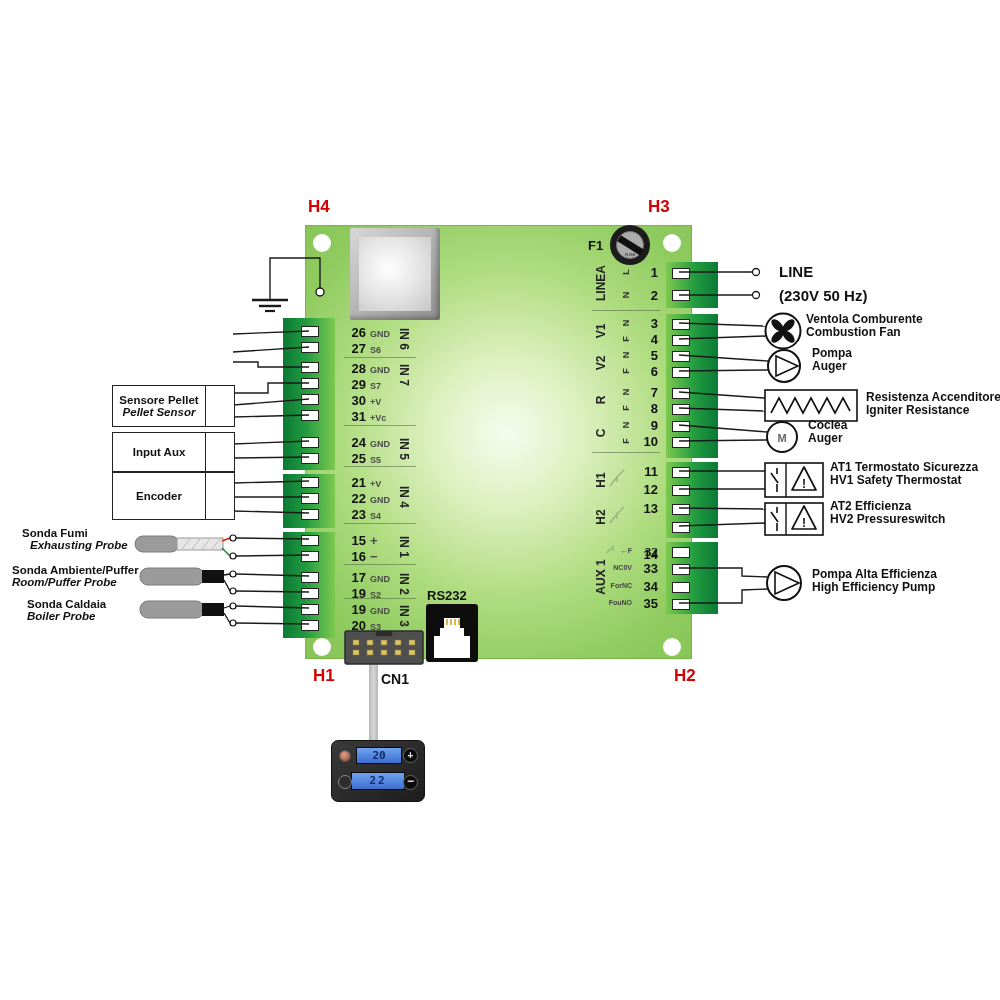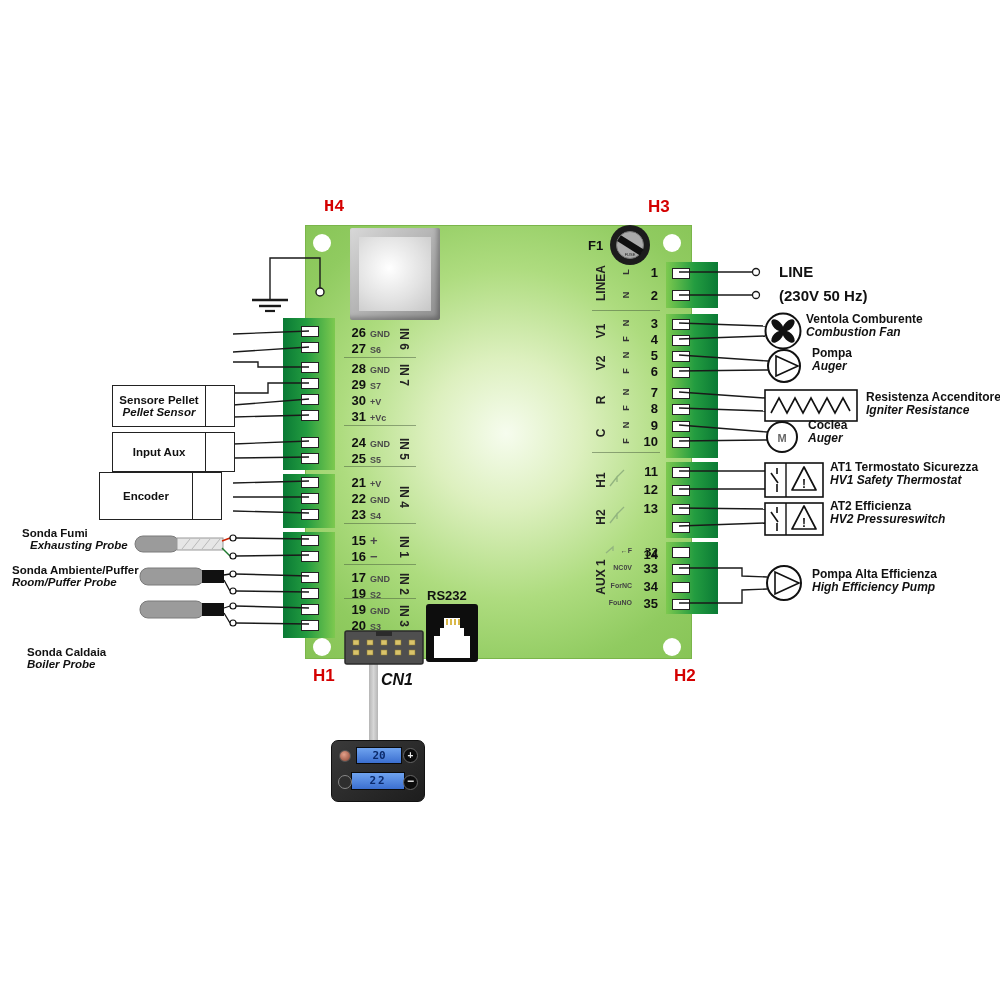--- a/index.html
+++ b/index.html
@@ -32,31 +32,31 @@
   
   .lbox{position:absolute;background:#fff;border:1.5px solid #222;z-index:10;display:flex;}
   .lbox .txt{flex:1;display:flex;flex-direction:column;justify-content:center;align-items:center;}
   .lbox .cell{width:28px;border-left:1.5px solid #222;}
   .b1{font-weight:bold;font-size:11.5px;}
   .b2{font-weight:bold;font-style:italic;font-size:11.5px;}
   
   .ptxt{position:absolute;z-index:10;white-space:nowrap;font-weight:bold;font-size:11.5px;}
   .ptxt .it{font-style:italic;}
   .atxt{position:absolute;z-index:10;white-space:nowrap;font-weight:bold;font-size:12px;line-height:13px;}
-  .atxt .it{font-style:italic;}
+  .atxt .it{}
   .linetxt{position:absolute;z-index:10;font-weight:bold;font-size:15px;white-space:nowrap;}
   
   #xfmr{left:350px;top:228px;width:90px;height:92px;z-index:2;
     background:linear-gradient(135deg,#d8d8d8,#8e8e8e);border-radius:2px;
     box-shadow:inset -3px -3px 4px rgba(0,0,0,.25);}
   #xfmr .inner{position:absolute;left:9px;top:9px;right:9px;bottom:9px;
     background:radial-gradient(circle at 42% 42%, #ffffff 0%, #e2e2e2 55%, #c6c6c6 100%);}
   
   #rs232lab{font-weight:bold;font-size:13px;z-index:12;}
-  #cn1lab{font-weight:bold;font-size:16px;z-index:12;font-style:italic;}
+  #cn1lab{font-weight:bold;font-size:14px;z-index:12;}
   #f1lab{font-weight:bold;font-size:13px;z-index:12;}
   #cable{left:369px;top:662px;width:9px;height:80px;background:linear-gradient(90deg,#b5b5b5,#d6d6d6,#b5b5b5);z-index:5;}
   
   #disp{left:331px;top:740px;width:92px;height:60px;background:linear-gradient(145deg,#3a3a3a,#1d1d1d);
         border-radius:7px;border:1px solid #111;z-index:6;}
   .lcd{position:absolute;border:1px solid #0a0a0a;z-index:7;
        background:linear-gradient(180deg,#6fa3ef,#3b6fd0);color:#0b2a6b;font-weight:bold;
        font-family:"DejaVu Sans Mono",monospace;text-align:center;}
   .btn{position:absolute;border-radius:50%;z-index:8;text-align:center;color:#eee;font-weight:bold;}
   svg{position:absolute;left:0;top:0;z-index:8;pointer-events:none;}
@@ -65,21 +65,21 @@
 <body>
 
 <div id="stage">
 
   <div id="board" class="abs"></div>
   <div class="abs hole" style="left:313px;top:234px;"></div>
   <div class="abs hole" style="left:663px;top:234px;"></div>
   <div class="abs hole" style="left:313px;top:638px;"></div>
   <div class="abs hole" style="left:663px;top:638px;"></div>
 
-  <div class="abs hlab" style="left:324px;top:197px;font-family:Liberation Mono, monospace;">H4</div>
+  <div class="abs hlab" style="left:308px;top:197px;">H4</div>
   <div class="abs hlab" style="left:648px;top:197px;">H3</div>
   <div class="abs hlab" style="left:313px;top:666px;">H1</div>
   <div class="abs hlab" style="left:674px;top:666px;">H2</div>
 
   <div id="xfmr" class="abs">
       <div class="inner"></div>
     </div>
 
   <div id="f1lab" class="abs" style="left:588px;top:238px;">F1</div>
 
@@ -222,36 +222,36 @@
         <span class="b2">Pellet Sensor</span>
       </div>
     <div class="cell"></div>
   </div>
   <div class="lbox" style="left:112px;top:432px;width:121px;height:38px;">
     <div class="txt">
         <span class="b1">Input Aux</span>
       </div>
     <div class="cell"></div>
   </div>
-  <div class="lbox" style="left:99px;top:472px;width:121px;height:46px;">
+  <div class="lbox" style="left:112px;top:472px;width:121px;height:46px;">
     <div class="txt">
         <span class="b1">Encoder</span>
       </div>
     <div class="cell"></div>
   </div>
 
   <div class="ptxt" style="left:22px;top:527px;">
       <div>Sonda Fumi</div>
       <div class="it" style="margin-left:8px;">Exhausting Probe</div>
     </div>
   <div class="ptxt" style="left:12px;top:564px;">
       <div>Sonda Ambiente/Puffer</div>
       <div class="it">Room/Puffer Probe</div>
     </div>
-  <div class="ptxt" style="left:27px;top:598px;margin-top:48px;">
+  <div class="ptxt" style="left:27px;top:598px;">
       <div>Sonda Caldaia</div>
       <div class="it">Boiler Probe</div>
     </div>
 
   <div class="linetxt" style="left:779px;top:263px;">LINE</div>
   <div class="linetxt" style="left:779px;top:287px;">(230V 50 Hz)</div>
   <div class="atxt" style="left:806px;top:313px;">
       <div>Ventola Comburente</div>
       <div class="it">Combustion Fan</div>
     </div>

